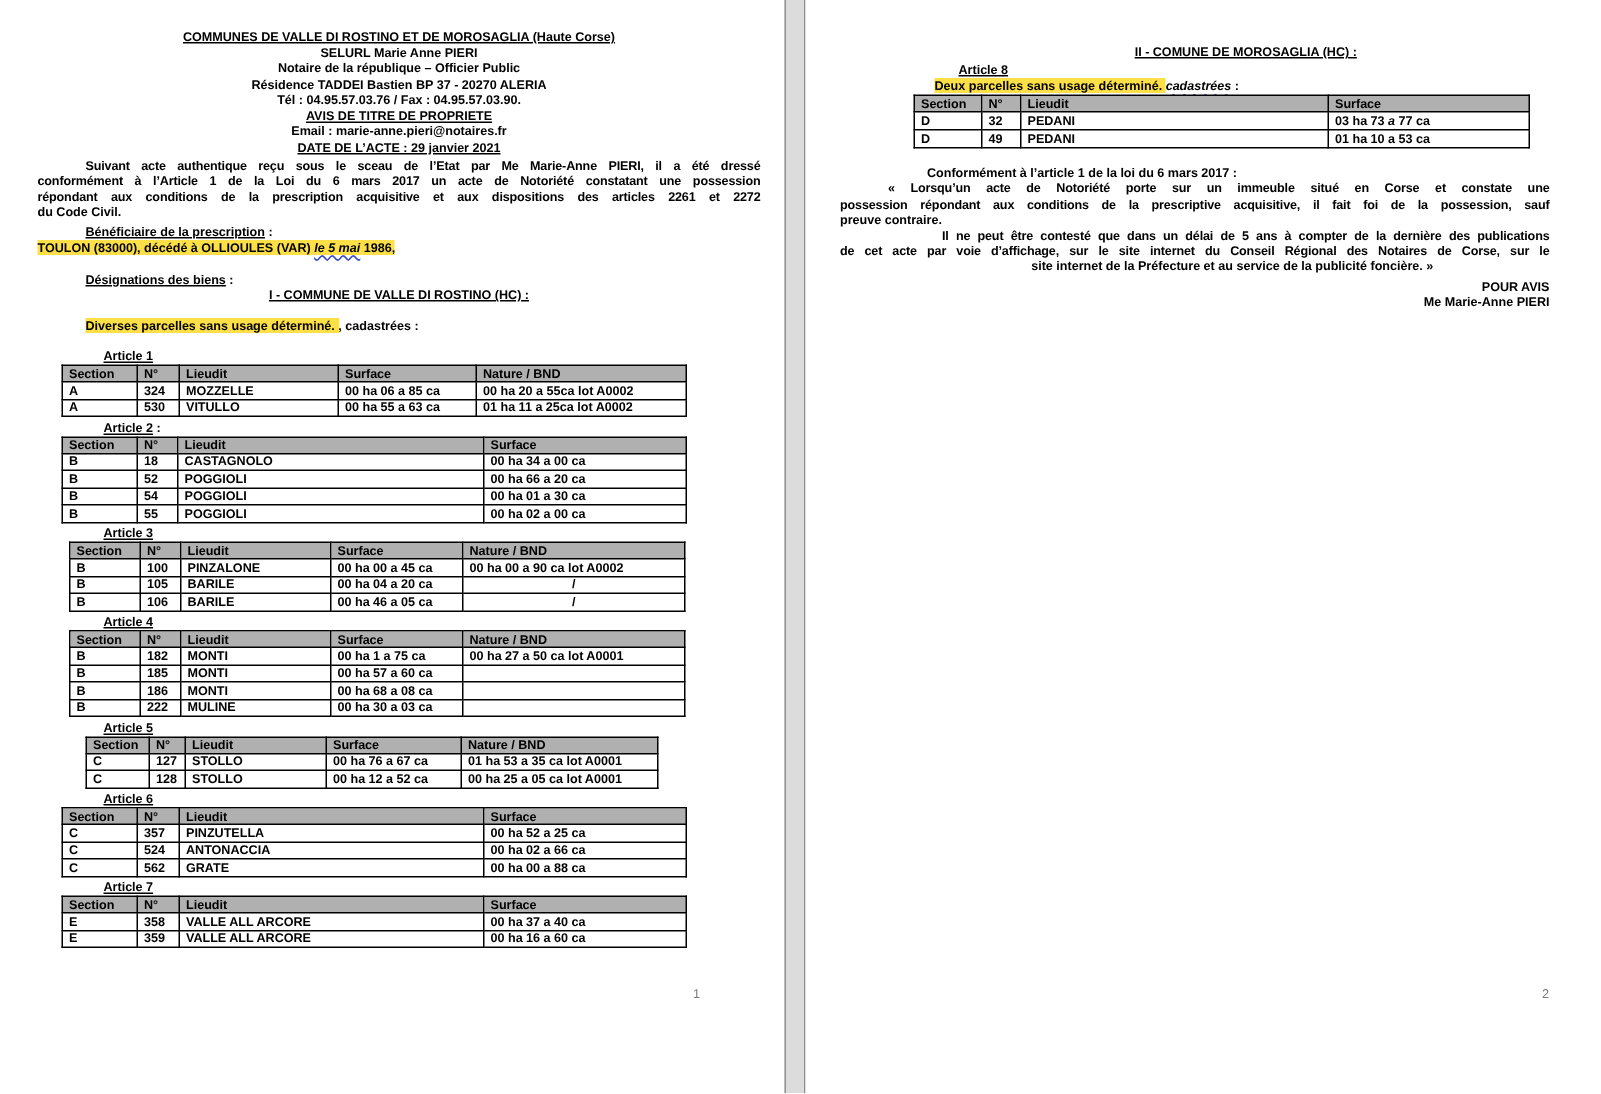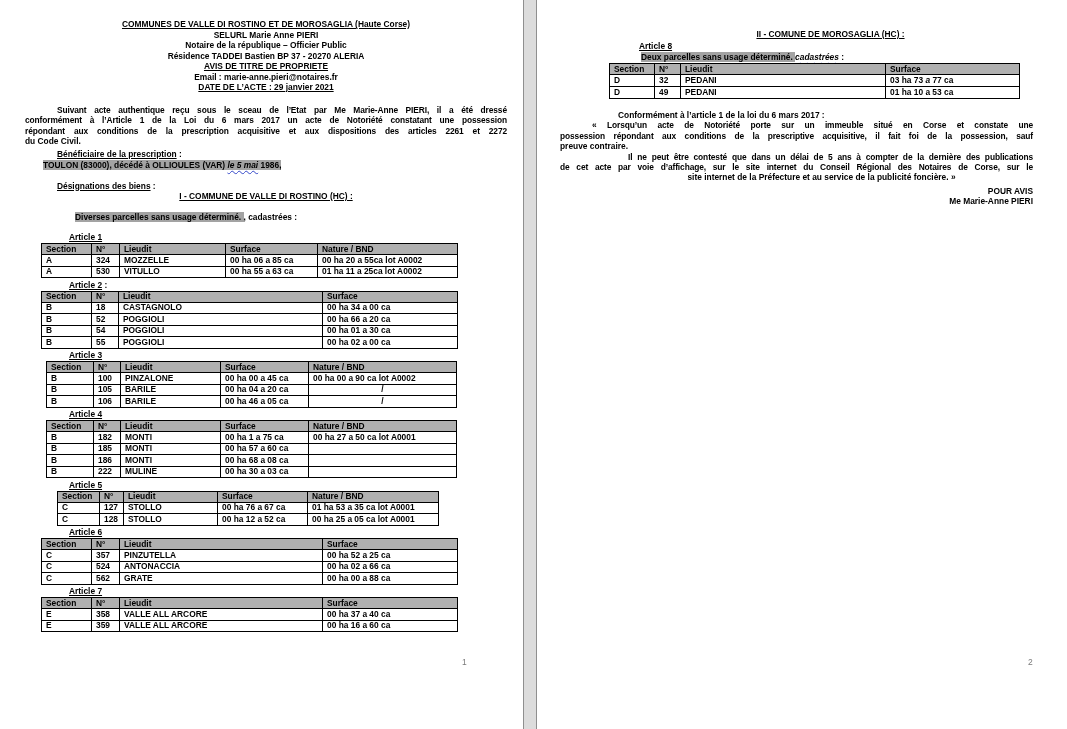--- a/index.html
+++ b/index.html
@@ -23,21 +23,21 @@
   .d-head  { position:absolute; top:180.5px; left:32px; }
   .sec1    { position:absolute; top:191px; left:0; width:100%; text-align:center; }
   .diverses{ position:absolute; top:212px; left:32px; }
   .articles{ position:absolute; top:232px; left:0; width:482px; }
 
   .jline { text-align:justify; text-align-last:justify; letter-spacing:-0.1px; }
   .ml32 { margin-left:32px; } .ml50 { margin-left:50px;text-align:center; }
   .ml58 { margin-left:58px; } .ml68 { margin-left:68px; }
 
   .ul   { text-decoration:underline; text-decoration-thickness:1px; text-underline-offset:1px; }
-  .hl   { background:#a3a3a3;margin-left:18px; }
+  .hl   { background:#fde047; }
   .wavy { text-decoration:underline wavy #3549c9; text-decoration-thickness:1px; text-underline-offset:2px;font-style:italic; }
 
   .article-label { margin-left:44px; height:11px; line-height:11px; }
   table.doc { border-collapse:collapse; table-layout:fixed; margin:0 0 1.5px 16px;padding-left:10px; }
   table.doc.ml21 { margin-left:21px; }
   table.doc.ml32 { margin-left:32px; }
   table.doc td { border:1px solid #000; padding:0 0 0 4px; white-space:nowrap; overflow:hidden;
                  font-size:8.4px; line-height:9px; height:11.5px; vertical-align:middle; }
   table.doc tr.th-row td { background:#b0b0b0; height:11px; }
   table.doc td.c-center { text-align:center; padding:0; }
@@ -62,20 +62,21 @@
 <div class="canvas">
 
   <div class="page page1">
     <div class="p1-content">
 
       <div class="letterhead">
         <div><span class="ul">COMMUNES DE VALLE DI ROSTINO ET DE MOROSAGLIA (Haute Corse)</span></div>
         <div>SELURL Marie Anne PIERI</div>
         <div>Notaire de la république – Officier Public</div>
         <div>Résidence TADDEI Bastien BP 37 - 20270 ALERIA</div>
+        <div>Tél : 04.95.57.03.76 / Fax : 04.95.57.03.90.</div>
         <div><span class="ul">AVIS DE TITRE DE PROPRIETE</span></div>
         <div>Email : marie-anne.pieri@notaires.fr</div>
         <div><span class="ul">DATE DE L’ACTE : 29 janvier 2021</span></div>
       </div>
 
       <div class="intro">
         <div class="jline ml32">Suivant acte authentique reçu sous le sceau de l’Etat par Me Marie-Anne PIERI, il a été dressé</div>
         <div class="jline">conformément à l’Article 1 de la Loi du 6 mars 2017 un acte de Notoriété constatant une possession</div>
         <div class="jline">répondant aux conditions de la prescription acquisitive et aux dispositions des articles 2261 et 2272</div>
         <div>du Code Civil.</div>

